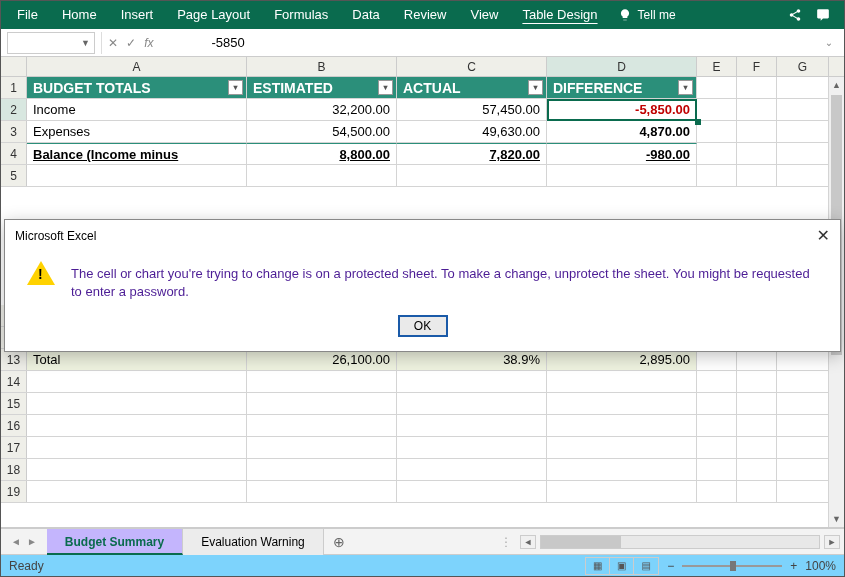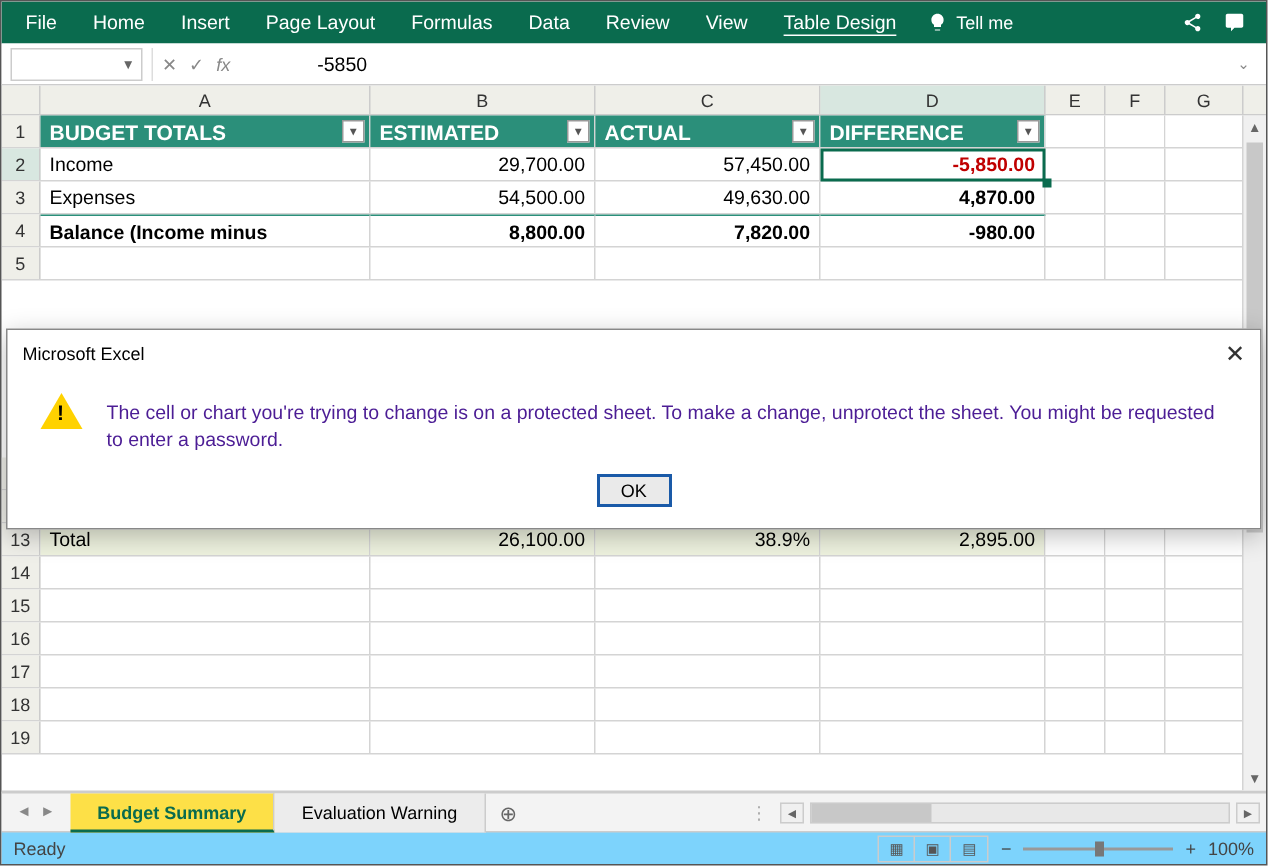--- a/index.html
+++ b/index.html
@@ -37,34 +37,34 @@
   .cell.num { text-align: right; }
   .cell.bold { font-weight: 700; }
   .cell.red { color: #c00000; font-weight: 700; }
 
   .thead-row .cell { background: #2b8f7a; color: #fff; font-weight: 700; font-size: 14px; position: relative; }
   .thead-row .cell .filter { position: absolute; right: 3px; top: 3px; width: 15px; height: 15px; background: #fff; border: 1px solid #999; display: flex; align-items: center; justify-content: center; font-size: 8px; color: #555; }
 
   .row.alt .cell { background: #f3f6ed; }
   .row.alt2 .cell { background: #eef2df; }
 
-  .row.summary .cell { font-weight: 700; border-top: 1.5px solid #2b8f7a; }
+  .row.summary .cell { font-weight: 700; border-top: 1.5px solid #2b8f7a; text-decoration: underline; }
 
   .active-cell-border { position: absolute; border: 2px solid #0a6b4e; pointer-events: none; }
   .active-cell-handle { position: absolute; width: 6px; height: 6px; background: #0a6b4e; }
 
   .vscroll { position: absolute; right: 0; top: 20px; bottom: 0; width: 16px; background: #f0f0f0; border-left: 1px solid #d4d4d4; }
   .vscroll .up, .vscroll .down { height: 16px; text-align: center; font-size: 9px; color: #666; line-height: 16px; }
   .vscroll .thumb { position: absolute; left: 2px; right: 2px; top: 18px; height: 260px; background: #c8c8c8; }
 
   
   .sheet-tabs { height: 26px; display: flex; align-items: center; background: #f3f3f3; border-top: 1px solid #ccc; font-size: 12px; }
   .sheet-nav { display: flex; gap: 6px; padding: 0 10px; color: #888; font-size: 10px; }
   .sheet-tab { padding: 0 18px; height: 26px; line-height: 26px; border-right: 1px solid #ccc; background: #ececec; cursor: default; }
-  .sheet-tab.active { background: #fde047; color: #0a6b4e; border-bottom: 2px solid #0a6b4e; font-weight: 600; }
+  .sheet-tab.active { background: #c4b5fd; color: #0a6b4e; border-bottom: 2px solid #0a6b4e; font-weight: 600; }
   .sheet-add { width: 30px; text-align: center; color: #666; font-size: 14px; }
   .hscroll-area { flex: 1; display: flex; align-items: center; justify-content: flex-end; padding-right: 4px; gap: 2px; }
   .hscroll-area .track { flex: 1; max-width: 280px; height: 14px; background: #e8e8e8; border: 1px solid #ccc; margin: 0 2px; position: relative; }
   .hscroll-area .track .thumb { position: absolute; left: 0; top: 0; bottom: 0; width: 80px; background: #c8c8c8; }
   .hscroll-area .arrow { width: 16px; height: 14px; border: 1px solid #ccc; text-align: center; font-size: 9px; color: #666; line-height: 12px; background: #f0f0f0; }
 
   
   .statusbar { height: 22px; background: #7dd3fc; border-top: 1px solid #ccc; display: flex; align-items: center; font-size: 12px; padding: 0 8px; color: #444; }
   .statusbar .right { margin-left: auto; display: flex; align-items: center; gap: 8px; }
   .view-btns { display: flex; border: 1px solid #ccc; }
@@ -157,21 +157,21 @@
       <div class="cell cw-C"><span>ACTUAL</span><span class="filter">▾</span></div>
       <div class="cell cw-D"><span>DIFFERENCE</span><span class="filter">▾</span></div>
       <div class="cell cw-E" style="background:#fff;"></div>
       <div class="cell cw-F" style="background:#fff;"></div>
       <div class="cell cw-G" style="background:#fff;"></div>
     </div>
 
     <div class="row">
       <div class="rh sel">2</div>
       <div class="cell cw-A">Income</div>
-      <div class="cell cw-B num">29,700.00</div>
+      <div class="cell cw-B num">32,200.00</div>
       <div class="cell cw-C num">57,450.00</div>
       <div class="cell cw-D num red">-5,850.00</div>
       <div class="cell cw-E"></div>
       <div class="cell cw-F"></div>
       <div class="cell cw-G"></div>
     </div>
     <div class="row">
       <div class="rh">3</div>
       <div class="cell cw-A">Expenses</div>
       <div class="cell cw-B num">54,500.00</div>

